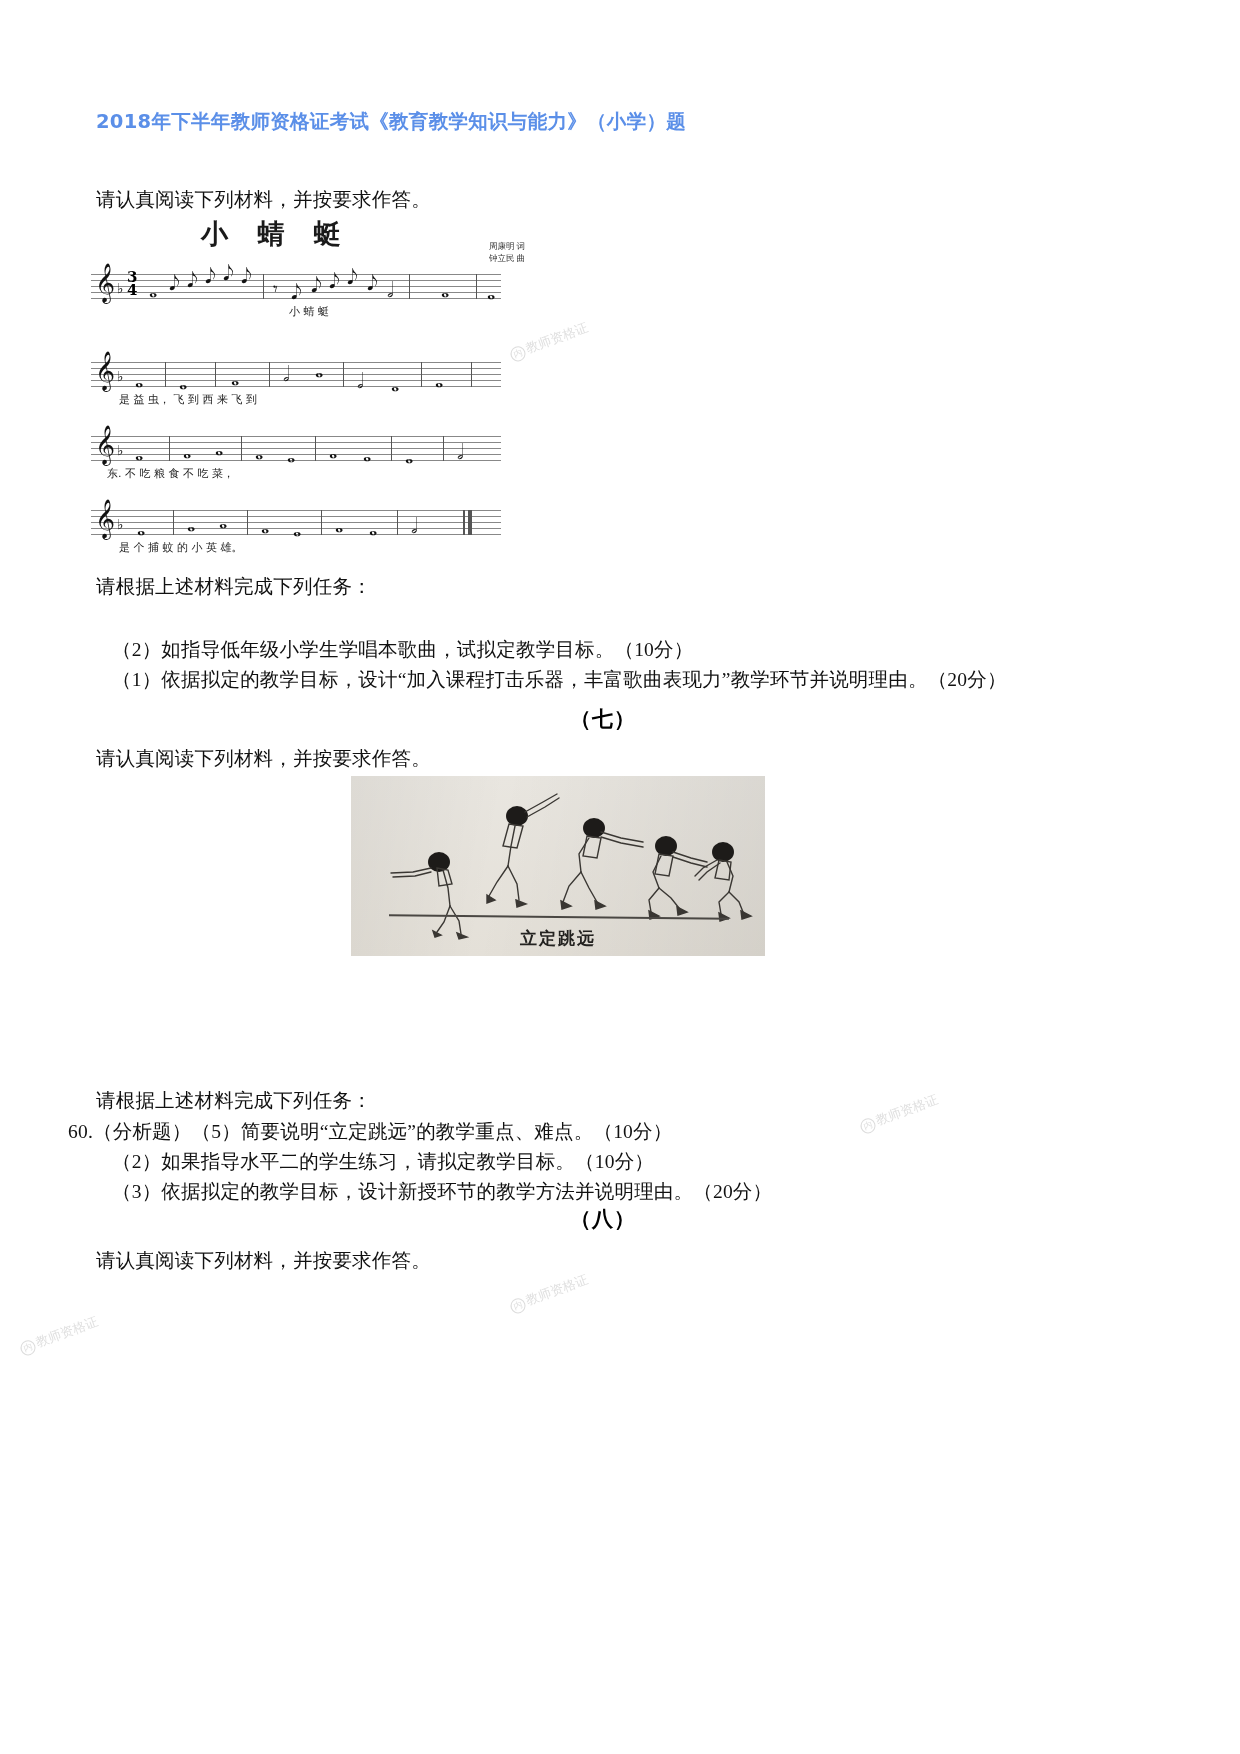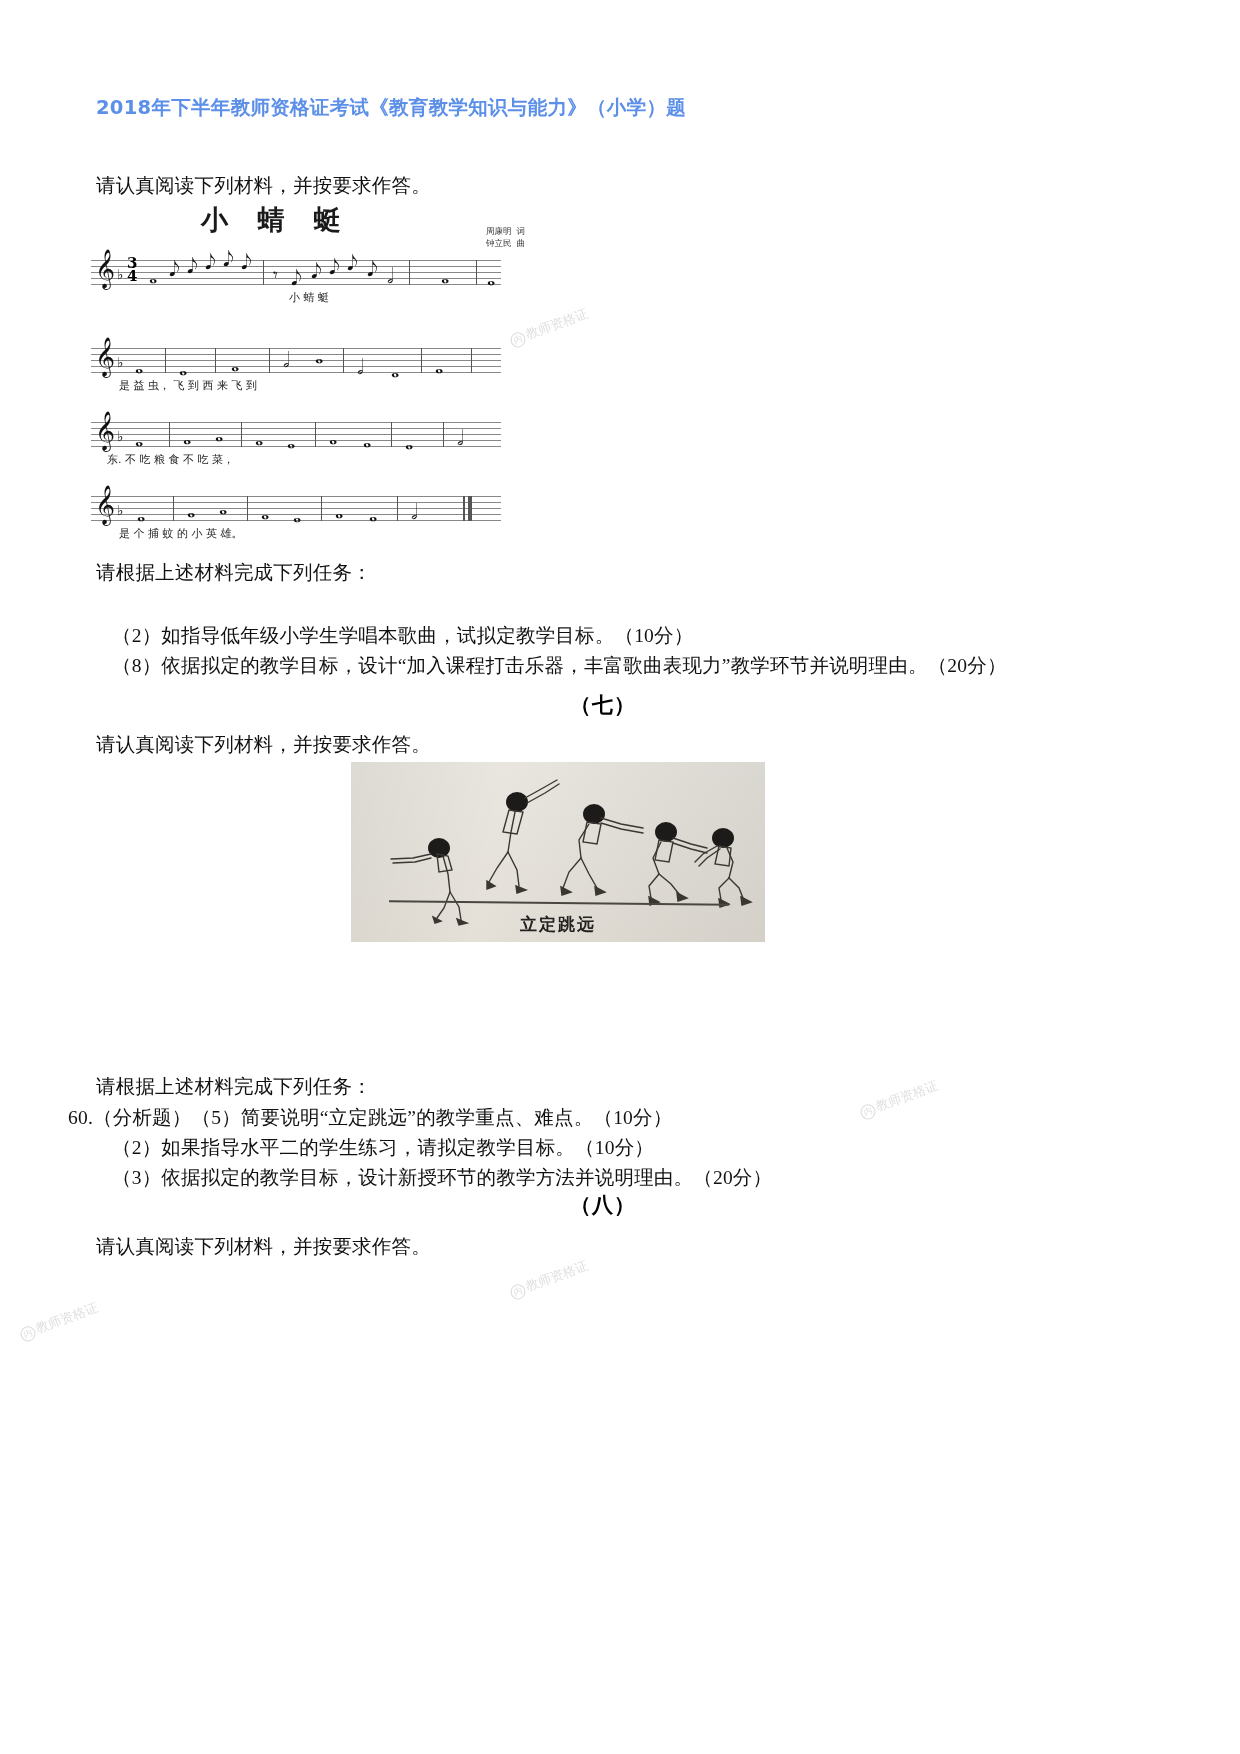--- a/index.html
+++ b/index.html
@@ -8,21 +8,21 @@
     background: #ffffff;
   }
   body {
     font-family: "Liberation Serif", "DejaVu Serif", serif;
     color: #000;
   }
   .page {
     position: relative;
     width: 1240px;
     height: 1660px;
-    margin: 0 auto;
+    margin: 14px auto;
     background: #fff;
     overflow: hidden;
   }
   .page-inner {
     position: absolute;
     left: 68px;
     top: 0;
     width: 1070px;
     height: 1754px;
   }
@@ -79,21 +79,21 @@
     color: #1a1a1a;
   }
   .score-credits {
     position: absolute;
     right: 6px;
     top: 30px;
     font-size: 8.5px;
     line-height: 12px;
     color: #333;
     text-align: left;
-    font-family: Liberation Mono, monospace;
+    font-family: Liberation Serif, serif;
   }
   .staff-sys {
     position: absolute;
     left: 0;
     width: 410px;
     height: 62px;
   }
   .staff {
     position: absolute;
     left: 0;
@@ -385,21 +385,21 @@
         <div class="barline" style="left:377px; width:4px;"></div>
         <div class="lyric-row">
           <span class="lyric" style="left:28px;">是        个      捕    蚊    的      小      英      雄。</span>
         </div>
       </div>
     </div>
 
     <div class="txt" style="left:28px; top:558px;">请根据上述材料完成下列任务：</div>
 
     <div class="txt" style="left:44px; top:621px;">（2）如指导低年级小学生学唱本歌曲，试拟定教学目标。（10分）</div>
-    <div class="txt" style="left:44px; top:651px;">（8）依据拟定的教学目标，设计“加入课程打击乐器，丰富歌曲表现力”教学环节并说明理由。（20分）</div>
+    <div class="txt" style="left:44px; top:651px;">（1）依据拟定的教学目标，设计“加入课程打击乐器，丰富歌曲表现力”教学环节并说明理由。（20分）</div>
 
     <div class="center-mark" style="top:691px;">（七）</div>
 
     <div class="txt" style="left:28px; top:730px;">请认真阅读下列材料，并按要求作答。</div>
 
     <div class="photo">
       <div class="grain"></div>
 
       <svg class="figure" style="left:0;top:0;" width="414" height="180" viewBox="0 0 414 180">
         <g fill="none" stroke="#3a3733" stroke-width="1.4" stroke-linecap="round">

